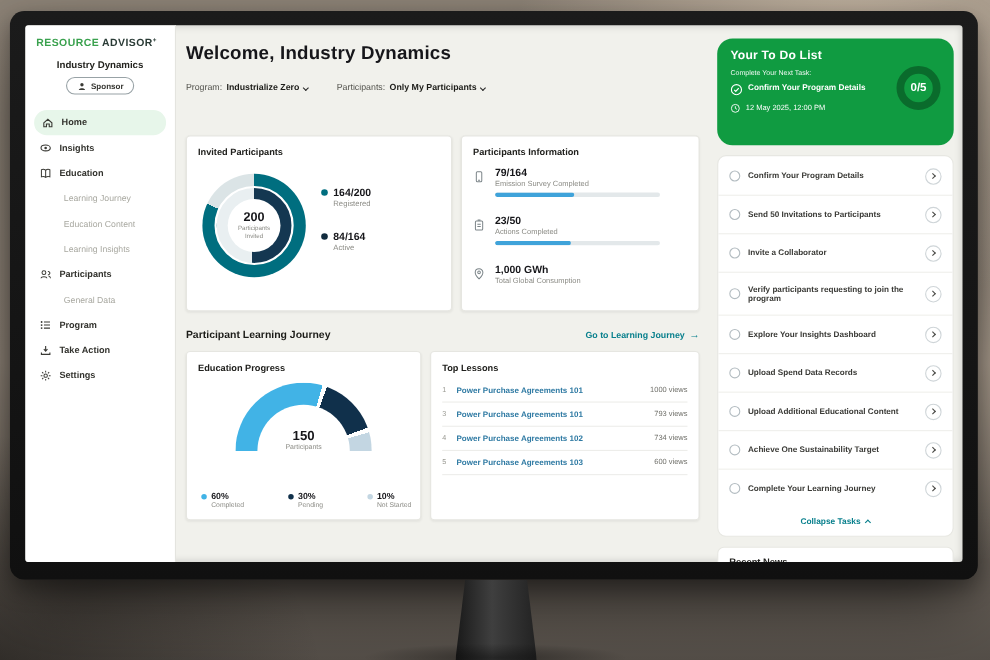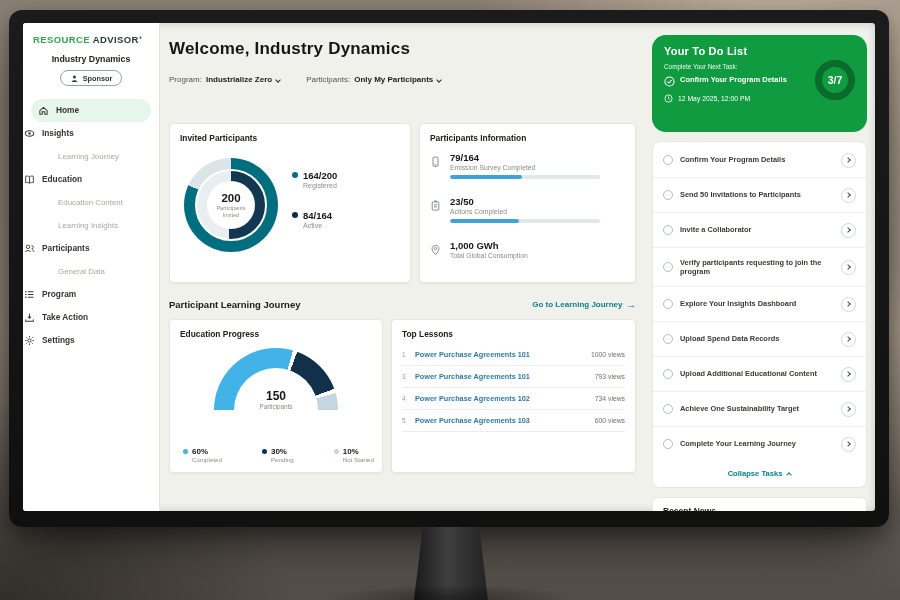--- a/index.html
+++ b/index.html
@@ -47,21 +47,21 @@
   .logo-a { color:#3aa14e; }
   .logo-b { color:#2a3b36; }
   .logo-b sup { font-size:.6em; }
   .side-org { margin-top:9px; font-size:8.8px; font-weight:700; color:#24241f; }
   .sponsor { display:inline-flex; align-items:center; gap:4px; margin-top:6px;
     border:1px solid #98a2a6; border-radius:10px; padding:2.5px 9px;
     font-size:7.3px; font-weight:700; color:#33332e; cursor:pointer; }
   .sponsor-ic { color:#3a3a35; display:inline-flex; }
   .nav { margin-top:12px; }
   .nav-item { display:flex; align-items:center; gap:7px; height:23px;
-    padding-left:1px; font-size:8.3px; font-weight:700; color:#33332e; cursor:pointer; }
+    padding-left:13px; font-size:8.3px; font-weight:700; color:#33332e; cursor:pointer; }
   .nav-item.active { background:#e7f6ea; border-radius:13px; margin:0 8px; padding-left:7px; }
   .nav-sub { padding-left:35px; font-weight:400; font-size:7.9px; color:#a8a8a0; }
   .nav-ic { display:inline-flex; width:11px; color:#3a3a35; flex:none; }
   .nav-ic svg { width:11px; height:11px; }
   
   .main { position:absolute; top:0; left:137px; right:231px; bottom:0; }
   .page-title { position:absolute; left:9px; top:16px; font-size:17px; font-weight:700; color:#16161a; letter-spacing:.2px; }
   .filters { position:absolute; left:9px; top:52px; display:flex; gap:26px; align-items:center; }
   .filter { display:flex; align-items:flex-end; gap:4px; cursor:pointer; }
   .f-label { font-size:8px; color:#54544e; }
@@ -191,31 +191,31 @@
           </div>
           <div class="nav-item">
             <span class="nav-ic">
                 <svg viewBox="0 0 12 12">
                   <ellipse cx="6" cy="6" rx="4.6" ry="2.9" fill="none" stroke="currentColor" stroke-width="1.1"></ellipse>
                   <circle cx="6" cy="6" r="1.3" fill="currentColor"></circle>
                 </svg>
               </span>
             <span class="nav-label">Insights</span>
           </div>
+          <div class="nav-item">
+            <span class="nav-ic">
+                <svg viewBox="0 0 12 12">
+                  <path d="M6 3C4.8 2.1 2.8 2.1 1.8 2.5v7.1c1-.4 3-.4 4.2.4 1.2-.8 3.2-.8 4.2-.4V2.5C9.2 2.1 7.2 2.1 6 3z" fill="none" stroke="currentColor" stroke-width="1"></path>
+                  <path d="M6 3v7" stroke="currentColor" stroke-width="1"></path>
+                </svg>
+              </span>
+            <span class="nav-label">Education</span>
+          </div>
           <div class="nav-item nav-sub">
             <span class="nav-label">Learning Journey</span>
-          </div>
-          <div class="nav-item">
-            <span class="nav-ic">
-                <svg viewBox="0 0 12 12">
-                  <path d="M6 3C4.8 2.1 2.8 2.1 1.8 2.5v7.1c1-.4 3-.4 4.2.4 1.2-.8 3.2-.8 4.2-.4V2.5C9.2 2.1 7.2 2.1 6 3z" fill="none" stroke="currentColor" stroke-width="1"></path>
-                  <path d="M6 3v7" stroke="currentColor" stroke-width="1"></path>
-                </svg>
-              </span>
-            <span class="nav-label">Education</span>
           </div>
           <div class="nav-item nav-sub">
             <span class="nav-label">Education Content</span>
           </div>
           <div class="nav-item nav-sub">
             <span class="nav-label">Learning Insights</span>
           </div>
           <div class="nav-item">
             <span class="nav-ic">
                 <svg viewBox="0 0 12 12">
@@ -437,21 +437,21 @@
           <div class="th-due">
             <span class="th-clock">
               <svg width="9" height="9" viewBox="0 0 12 12">
                   <circle cx="6" cy="6" r="4.8" fill="none" stroke="#fff" stroke-width="1.1"></circle>
                   <path d="M6 3.4V6l1.9 1.1" fill="none" stroke="#fff" stroke-width="1.1"></path>
                 </svg>
             </span>
             <span>12 May 2025, 12:00 PM</span>
           </div>
           <div class="th-ring" style="border-color: rgb(10, 107, 44);">
-            <span>3/7</span>
+            <span>0/5</span>
           </div>
         </section>
 
         <section class="tasks-card">
           <div class="task">
             <span class="t-check"></span>
             <span class="t-label">Confirm Your Program Details</span>
             <span class="t-go">
                 <i class="chev"></i>
               </span>

